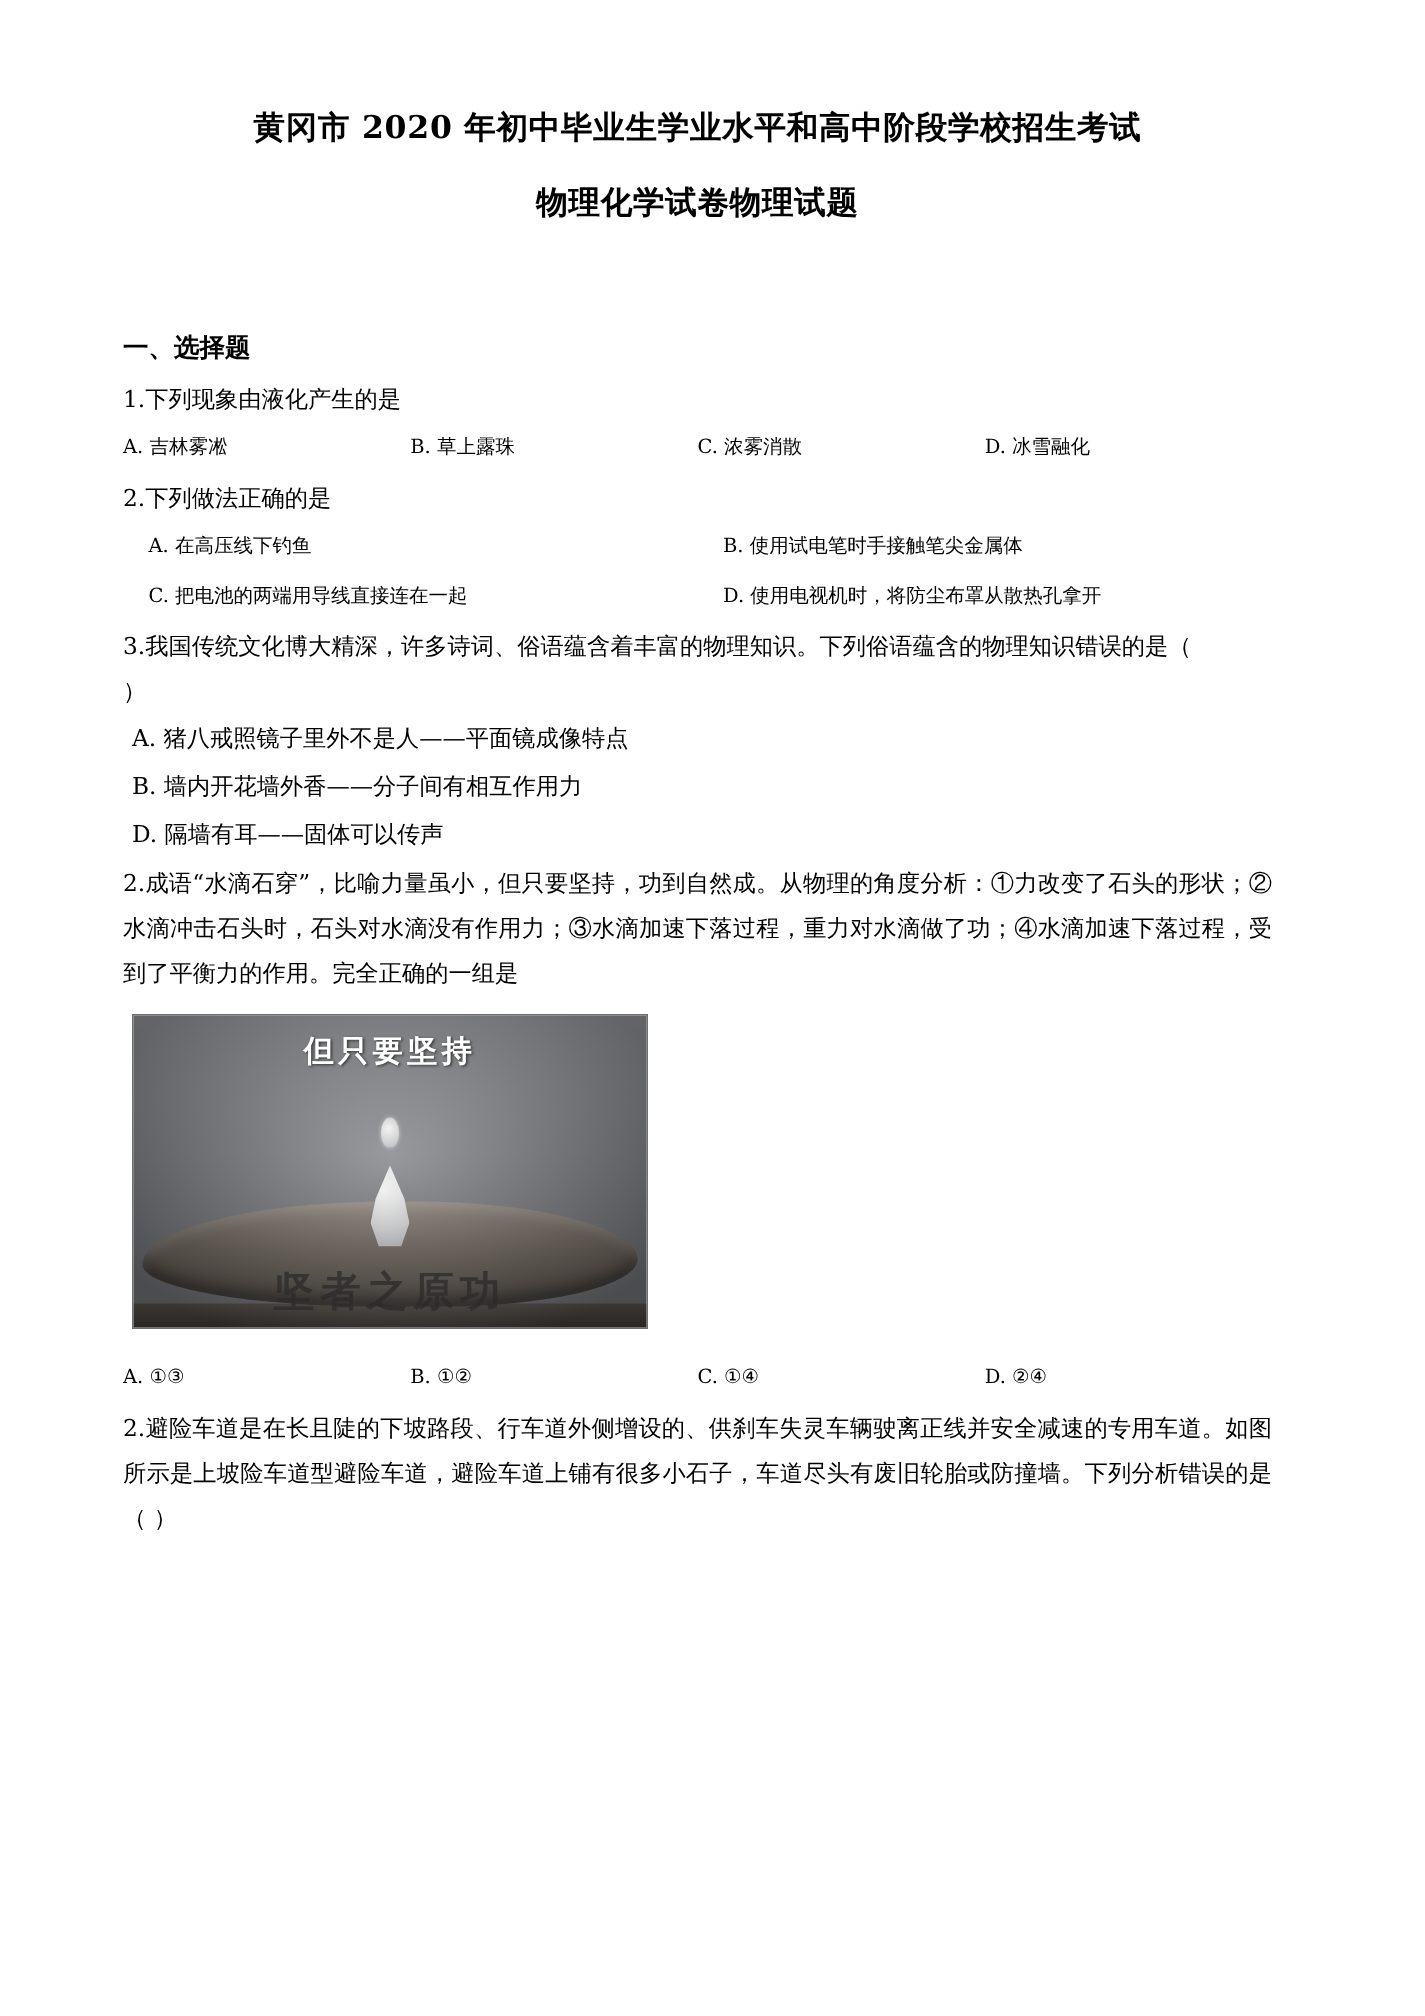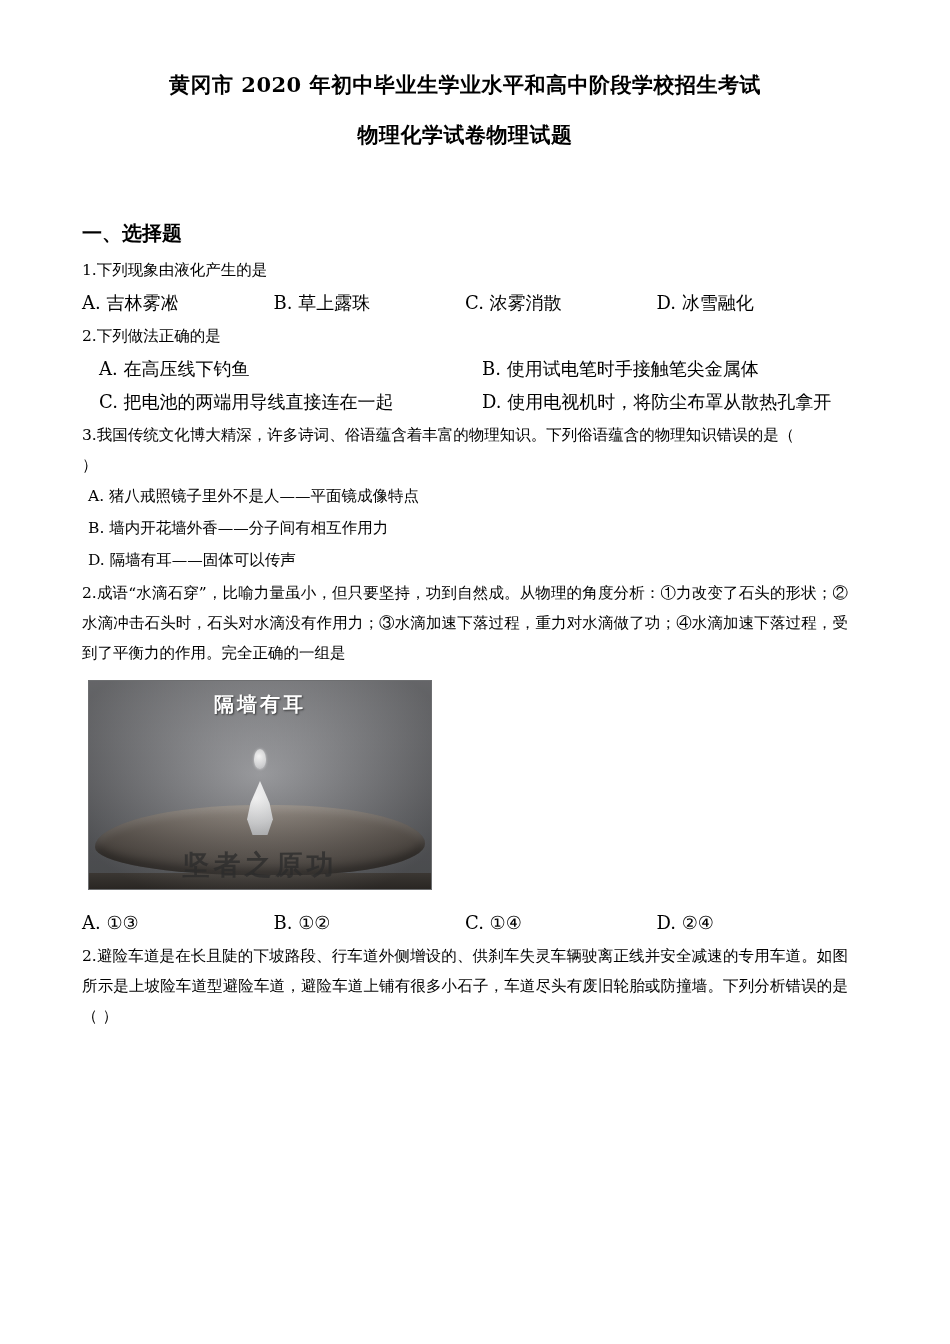--- a/index.html
+++ b/index.html
@@ -22,35 +22,35 @@
     text-align: center;
     font-weight: bold;
     font-size: 21px;
     line-height: 50px;
     letter-spacing: 0.5px;
     font-family: "DejaVu Serif", "Liberation Serif", serif;
   }
   .title-gap { height: 60px; }
   .section-head {
     font-weight: bold;
-    font-size: 20px;
+    font-size: 17px;
     margin: 0 0 8px 0;
     font-family: "DejaVu Serif", "Liberation Serif", serif;
   }
   .q {
     font-size: 15.5px;
     line-height: 30px;
     margin: 0;
     text-align: justify;
     font-family: "DejaVu Serif", "Liberation Serif", serif;
   }
   .q-stem { margin-top: 2px; }
   .opts-row {
     display: flex;
-    font-size: 18px;
+    font-size: 13px;
     line-height: 30px;
     margin: 3px 0 3px 0;
     font-family: "DejaVu Serif", "Liberation Serif", serif;
   }
   .opts-row.four > div { width: 25%; }
   .opts-row.two > div { width: 50%; margin-left: 17px; }
   .opt-list {
     font-size: 15.5px;
     line-height: 32px;
     font-family: "DejaVu Serif", "Liberation Serif", serif;
@@ -168,21 +168,21 @@
 
   <div class="q q-stem">2.成语“水滴石穿”，比喻力量虽小，但只要坚持，功到自然成。从物理的角度分析：①力改变了石头的形状；②水滴冲击石头时，石头对水滴没有作用力；③水滴加速下落过程，重力对水滴做了功；④水滴加速下落过程，受到了平衡力的作用。完全正确的一组是</div>
 
   <div class="figure">
     <div class="fig-sky"></div>
     <div class="fig-ground"></div>
     <div class="fig-rock"></div>
     <div class="fig-drop-big"></div>
     <div class="fig-drop-small"></div>
     <div class="fig-vignette"></div>
-    <div class="fig-caption">隔墙有耳</div>
+    <div class="fig-caption">但只要坚持</div>
     <div class="fig-rock-text">坚者之原功</div>
   </div>
 
   <div class="opts-row four">
     <div>A. ①③</div>
     <div>B. ①②</div>
     <div>C. ①④</div>
     <div>D. ②④</div>
   </div>
 

